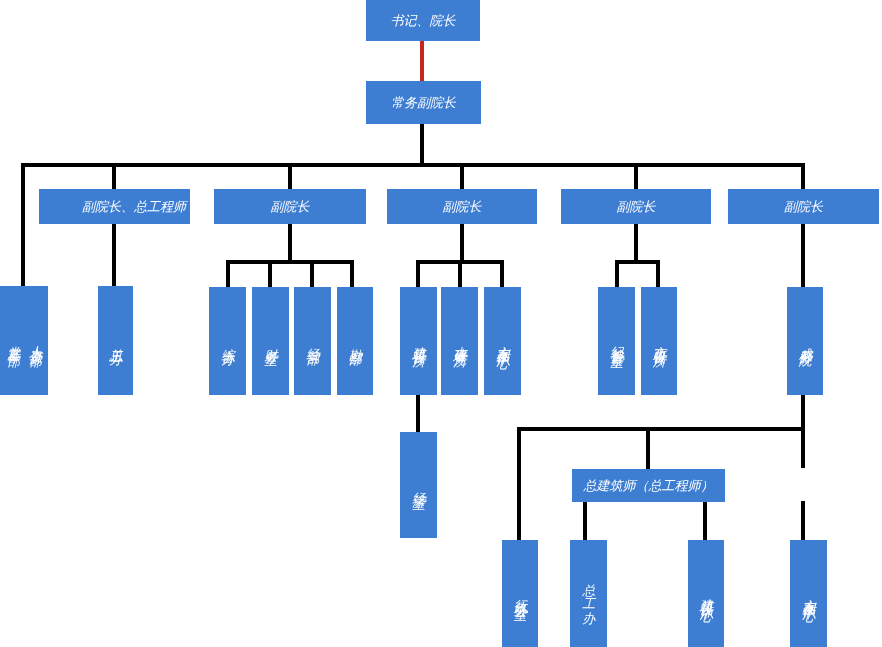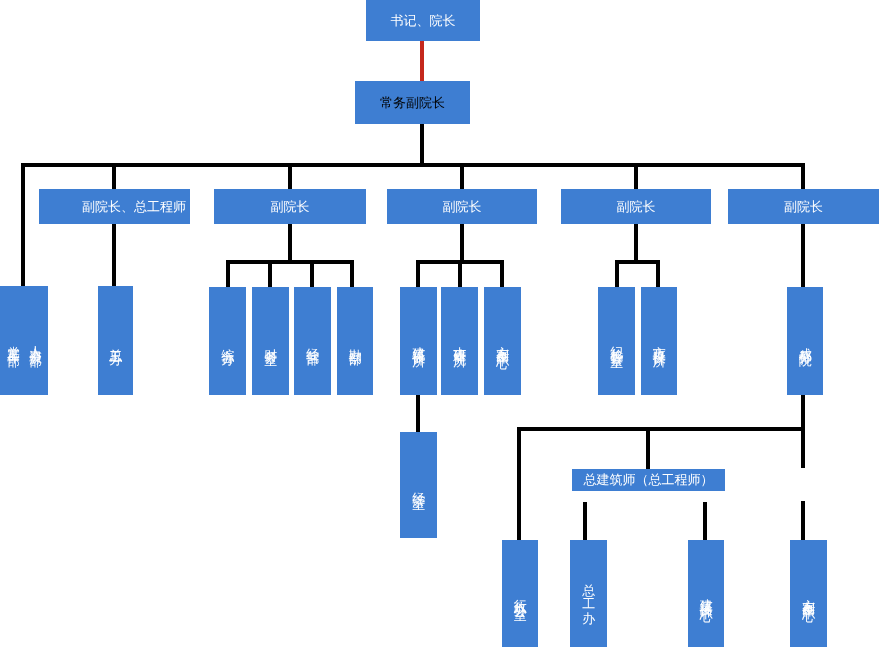--- a/index.html
+++ b/index.html
@@ -19,20 +19,21 @@
     position: absolute;
     background: #3e7ed2;
     color: #ffffff;
     display: flex;
     align-items: center;
     justify-content: center;
     box-sizing: border-box;
     font-size: 13px;
     line-height: 1.2;
     text-align: left;
+    font-style: italic;
   }
   .node-h { white-space: nowrap; }
   .node-v {
     writing-mode: vertical-rl;
     text-orientation: upright;
     letter-spacing: 2px;
   }
   .node-v.spaced { letter-spacing: 14px; }
   .node-multi {
     flex-direction: row;
@@ -77,21 +78,21 @@
     <div class="connector" style="left: 801px; top: 224px; width: 4px; height: 63px; background: rgb(0, 0, 0);"></div>
     <div class="connector" style="left: 416px; top: 395px; width: 4px; height: 37px; background: rgb(0, 0, 0);"></div>
     <div class="connector" style="left: 801px; top: 395px; width: 4px; height: 73px; background: rgb(0, 0, 0);"></div>
     <div class="connector" style="left: 517px; top: 427px; width: 288px; height: 4px; background: rgb(0, 0, 0);"></div>
     <div class="connector" style="left: 517px; top: 427px; width: 4px; height: 113px; background: rgb(0, 0, 0);"></div>
     <div class="connector" style="left: 646px; top: 427px; width: 4px; height: 42px; background: rgb(0, 0, 0);"></div>
     <div class="connector" style="left: 583px; top: 502px; width: 4px; height: 38px; background: rgb(0, 0, 0);"></div>
     <div class="connector" style="left: 703px; top: 502px; width: 4px; height: 38px; background: rgb(0, 0, 0);"></div>
     <div class="connector" style="left: 801px; top: 501px; width: 4px; height: 39px; background: rgb(0, 0, 0);"></div>
     <div class="node node-h" style="left: 366px; top: 0px; width: 114px; height: 41px; background: rgb(62, 126, 210); color: rgb(255, 255, 255);">书记、院长</div>
-    <div class="node node-h" style="left: 355px; top: 81px; width: 115px; height: 43px; background: rgb(62, 126, 210); color: #000000;">常务副院长</div>
+    <div class="node node-h" style="left: 366px; top: 81px; width: 115px; height: 43px; background: rgb(62, 126, 210); color: #ffffff;">常务副院长</div>
     <div class="node node-h" style="left: 39px; top: 189px; width: 151px; height: 35px; background: rgb(62, 126, 210); color: rgb(255, 255, 255); padding-left: 39px;">副院长、总工程师</div>
     <div class="node node-h" style="left: 214px; top: 189px; width: 152px; height: 35px; background: rgb(62, 126, 210); color: rgb(255, 255, 255);">副院长</div>
     <div class="node node-h" style="left: 387px; top: 189px; width: 150px; height: 35px; background: rgb(62, 126, 210); color: rgb(255, 255, 255);">副院长</div>
     <div class="node node-h" style="left: 561px; top: 189px; width: 150px; height: 35px; background: rgb(62, 126, 210); color: rgb(255, 255, 255);">副院长</div>
     <div class="node node-h" style="left: 728px; top: 189px; width: 151px; height: 35px; background: rgb(62, 126, 210); color: rgb(255, 255, 255);">副院长</div>
     <div class="node node-multi" style="left: 0px; top: 286px; width: 48px; height: 109px; background: rgb(62, 126, 210); color: rgb(255, 255, 255);">
       <span>党群工作部</span>
       <span>人力资源部</span>
     </div>
     <div class="node node-v" style="left: 98px; top: 286px; width: 35px; height: 109px; background: rgb(62, 126, 210); color: rgb(255, 255, 255);">总工办</div>
@@ -99,18 +100,18 @@
     <div class="node node-v" style="left: 252px; top: 287px; width: 37px; height: 108px; background: rgb(62, 126, 210); color: rgb(255, 255, 255);">财务室</div>
     <div class="node node-v" style="left: 294px; top: 287px; width: 37px; height: 108px; background: rgb(62, 126, 210); color: rgb(255, 255, 255);">经营部</div>
     <div class="node node-v" style="left: 337px; top: 287px; width: 36px; height: 108px; background: rgb(62, 126, 210); color: rgb(255, 255, 255);">勘察部</div>
     <div class="node node-v" style="left: 400px; top: 287px; width: 37px; height: 108px; background: rgb(62, 126, 210); color: rgb(255, 255, 255);">建筑设计所</div>
     <div class="node node-v" style="left: 441px; top: 287px; width: 37px; height: 108px; background: rgb(62, 126, 210); color: rgb(255, 255, 255);">古建研究所</div>
     <div class="node node-v" style="left: 484px; top: 287px; width: 37px; height: 108px; background: rgb(62, 126, 210); color: rgb(255, 255, 255);">方案创作中心</div>
     <div class="node node-v" style="left: 598px; top: 287px; width: 37px; height: 108px; background: rgb(62, 126, 210); color: rgb(255, 255, 255);">纪检督察室</div>
     <div class="node node-v" style="left: 641px; top: 287px; width: 36px; height: 108px; background: rgb(62, 126, 210); color: rgb(255, 255, 255);">市政设计所</div>
     <div class="node node-v" style="left: 787px; top: 287px; width: 36px; height: 108px; background: rgb(62, 126, 210); color: rgb(255, 255, 255);">成都分院</div>
     <div class="node node-v" style="left: 400px; top: 432px; width: 37px; height: 106px; background: rgb(62, 126, 210); color: rgb(255, 255, 255);">经济室</div>
-    <div class="node node-h" style="left: 572px; top: 469px; width: 153px; height: 22px; background: rgb(62, 126, 210); color: rgb(255, 255, 255);">总建筑师（总工程师）</div>
+    <div class="node node-h" style="left: 572px; top: 469px; width: 153px; height: 33px; background: rgb(62, 126, 210); color: rgb(255, 255, 255);">总建筑师（总工程师）</div>
     <div class="node node-v" style="left: 502px; top: 540px; width: 36px; height: 107px; background: rgb(62, 126, 210); color: rgb(255, 255, 255);">行政办公室</div>
     <div class="node node-v spaced" style="left: 570px; top: 540px; width: 37px; height: 107px; background: rgb(62, 126, 210); color: rgb(255, 255, 255);">总工办</div>
     <div class="node node-v" style="left: 688px; top: 540px; width: 36px; height: 107px; background: rgb(62, 126, 210); color: rgb(255, 255, 255);">建筑设计中心</div>
     <div class="node node-v" style="left: 790px; top: 540px; width: 37px; height: 107px; background: rgb(62, 126, 210); color: rgb(255, 255, 255);">方案创作中心</div>
   </div>
 
 </body></html>

